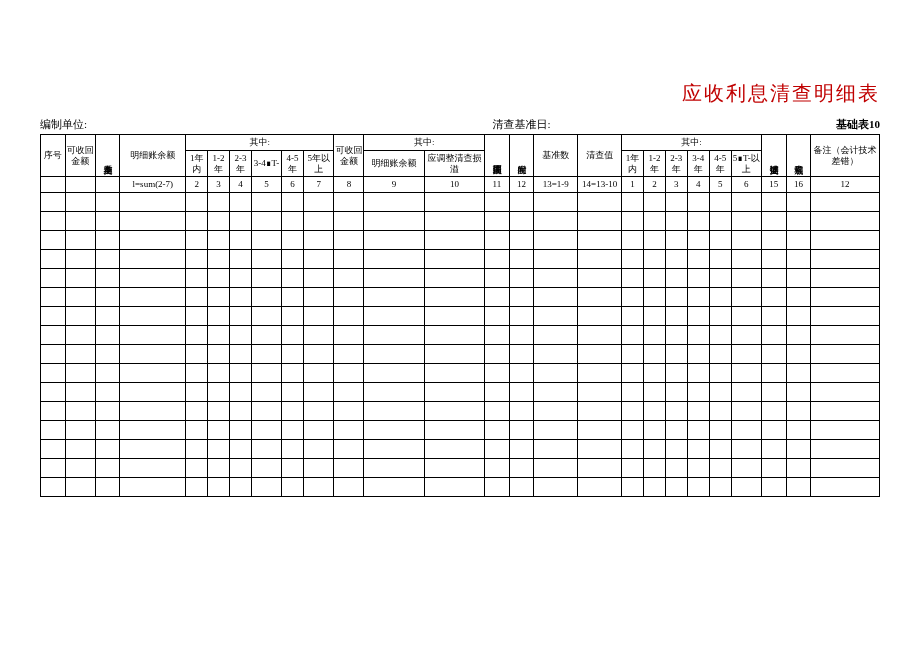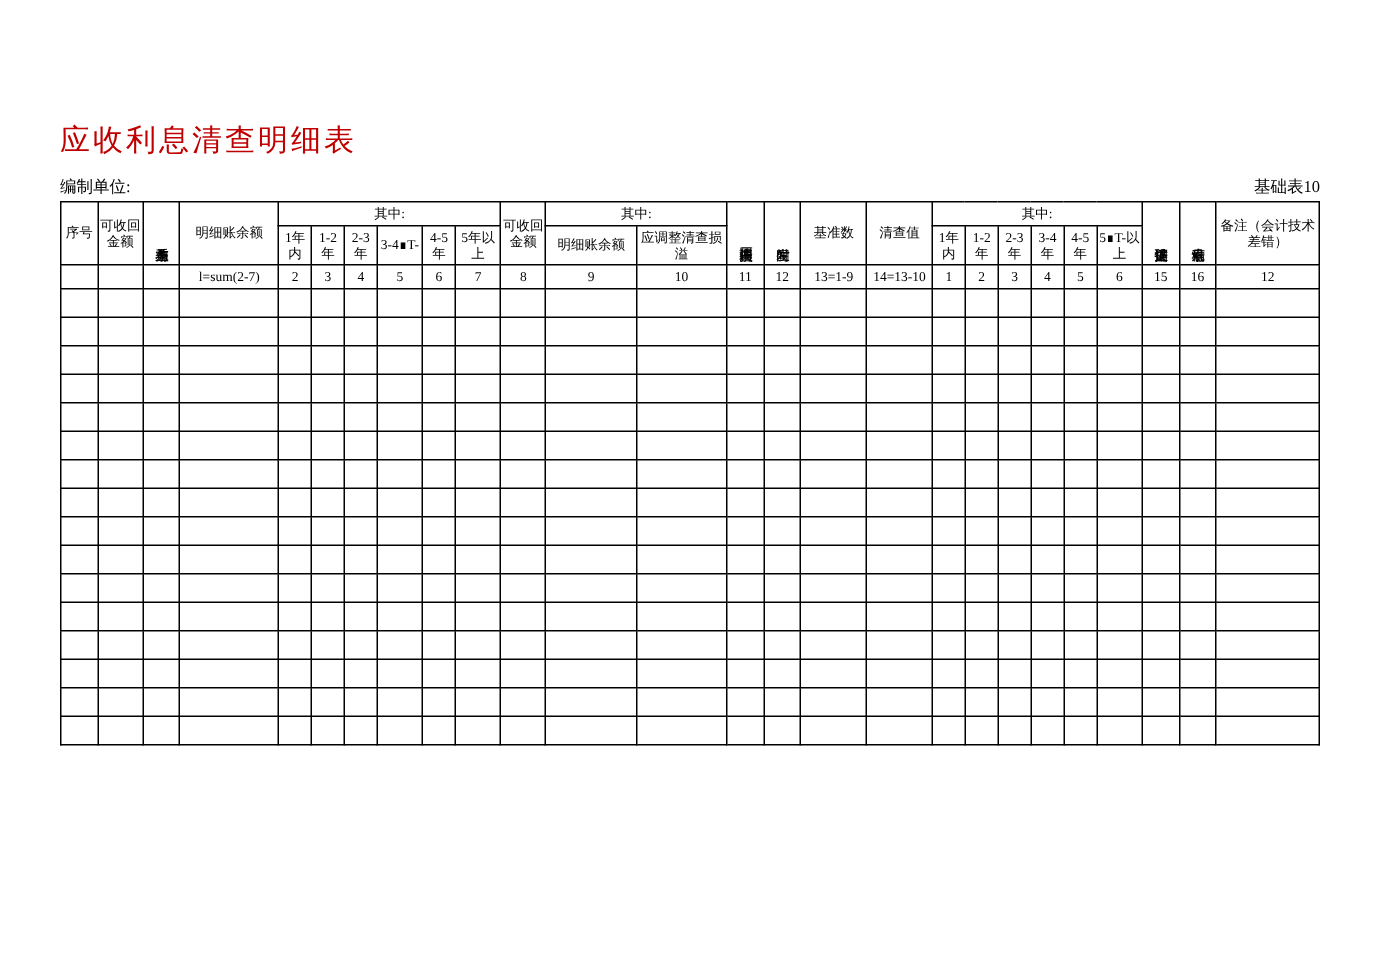--- a/index.html
+++ b/index.html
@@ -3,37 +3,37 @@
   <meta charset="utf-8">
   <style>
     * { box-sizing: border-box; margin: 0; padding: 0; }
     body {
       background: #fff;
       font-family: "SimSun", "宋体", serif;
       font-size: 10px;
       padding: 20px 40px;
     }
     .title {
-      text-align: left;
+      text-align: right;
       font-size: 20px;
       color: #c00000;
       font-weight: normal;
       margin: 60px 0 10px 0;
       letter-spacing: 2px;
     }
     .meta-row {
       display: flex;
       justify-content: space-between;
       font-size: 11px;
       margin-bottom: 2px;
       gap: 11px;
     }
     .meta-left { flex: 0 0 auto; }
     .meta-center { flex: 1; text-align: center; padding-left: 120px; }
-    .meta-right { flex: 0 0 auto; text-align: right; }
+    .meta-right { flex: 0 0 auto; text-align: right; font-weight: bold; }
     table {
       border-collapse: collapse;
       width: 100%;
       table-layout: fixed;
     }
     th, td {
       border: 1px solid #000;
       padding: 2px 1px;
       text-align: center;
       vertical-align: middle;
@@ -57,20 +57,21 @@
     col.xl { width: 48px; }
     col.xxl { width: 50px; }
   </style>
 </head>
 <body>
 
 <h1 class="title">应收利息清查明细表</h1>
 
 <div class="meta-row">
   <span class="meta-left">编制单位:</span>
+  <span class="meta-center">清查基准日:</span>
   <span class="meta-right">基础表10</span>
 </div>
 
 <table>
   <colgroup>
     <col class="narrow">
       <col class="sm">
       <col class="narrow">
       <col class="xl">
     <col class="xs">

